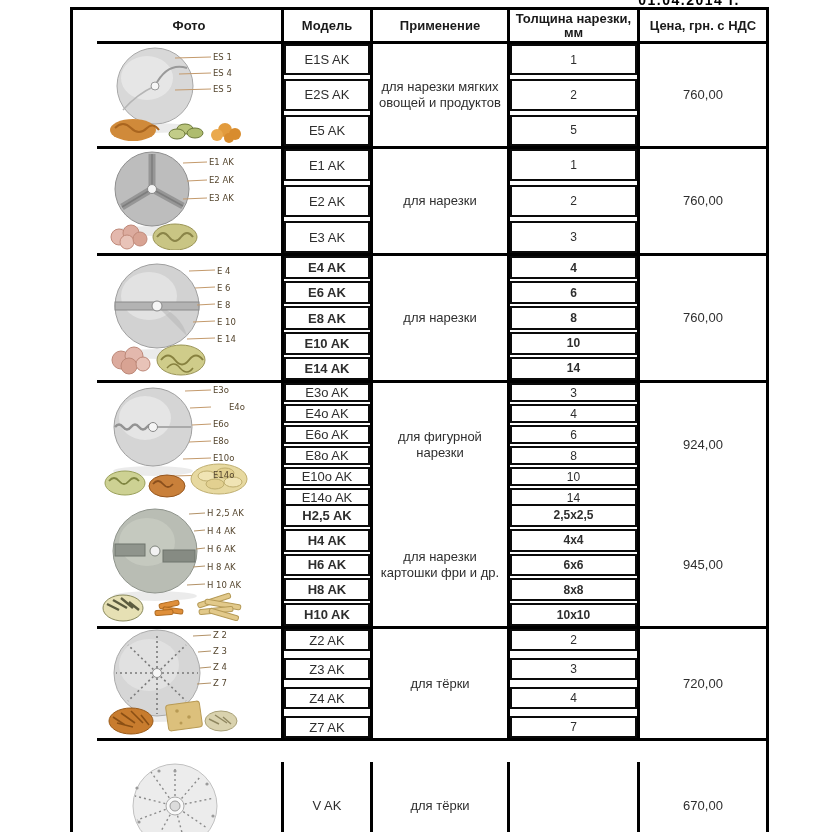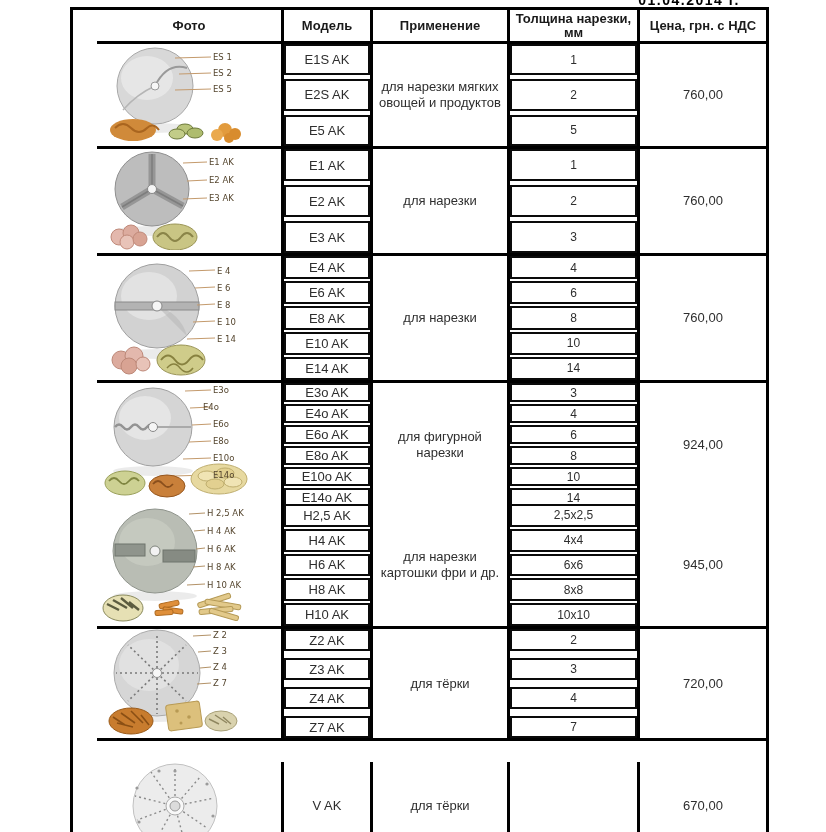--- a/index.html
+++ b/index.html
@@ -9,21 +9,21 @@
     letter-spacing:1.5px;color:#000;white-space:nowrap;}
   .price-table{position:absolute;left:70px;top:7px;border:3px solid #000;border-bottom:none;background:#fff;padding-left:24px;}
   .grow{display:grid;grid-template-columns:187px 89px 137px 130px 126px;border-bottom:3px solid #000;}
   .grow.last{border-bottom:none;}
   .cell{box-sizing:border-box;border-right:3px solid #000;position:relative;background:#fff;}
   .cell:last-child{border-right:none;}
   .hdr .cell{display:flex;align-items:center;justify-content:center;text-align:center;
     font-weight:bold;font-size:13px;line-height:14px;color:#1a1a1a;padding:0 4px;}
   .hdr{height:31px;}
   .c-stack{display:flex;flex-direction:column;padding:0;}
-  .g3{gap:4px;} .g4{gap:7px;} .g5{gap:2px;} .g6{gap:2px;}
+  .g3{gap:4px;} .g4{gap:7px;} .g5{gap:2px;font-weight:bold;} .g6{gap:2px;}
   .sub{flex:1;border:2px solid #0a0a0a;display:flex;align-items:center;justify-content:center;
     font-size:13px;color:#2e2e2e;background:#fff;min-height:0;}
   .c-thick .sub{font-size:12px;}
   .c-center{display:flex;align-items:center;justify-content:center;text-align:center;
     font-size:13px;color:#2e2e2e;padding:0 6px;line-height:16px;}
   .plabel{position:absolute;font-size:8.5px;color:#55462f;white-space:nowrap;line-height:10px;
     font-family:"DejaVu Sans",sans-serif;}
   svg.photo{position:absolute;left:0;top:0;}
   .r1{height:102px;} .r2{height:104px;} .r3{height:124px;} .r4{height:118px;}
   .r5{height:122px;} .r6{height:109px;} .r7{height:88px;margin-top:21px;}
@@ -65,21 +65,21 @@
             <ellipse cx="88" cy="85" rx="8" ry="5" fill="#b9c47a" stroke="#6d7a3a"></ellipse>
             <ellipse cx="98" cy="89" rx="8" ry="5" fill="#aebc6e" stroke="#6d7a3a"></ellipse>
             <ellipse cx="80" cy="90" rx="8" ry="5" fill="#c2cc88" stroke="#6d7a3a"></ellipse>
             <circle cx="128" cy="86" r="7" fill="#e29b3d"></circle>
               <circle cx="138" cy="90" r="6" fill="#d88c2e"></circle>
             <circle cx="120" cy="91" r="6" fill="#eaa94e"></circle>
               <circle cx="132" cy="94" r="5" fill="#d88c2e"></circle>
           </g>
         </svg>
         <span class="plabel" style="left:116px;top:8px">ES 1</span>
-        <span class="plabel" style="left:116px;top:24px">ES 2</span>
+        <span class="plabel" style="left:116px;top:24px">ES 4</span>
         <span class="plabel" style="left:116px;top:40px">ES 5</span>
       </div>
       <div class="cell c-stack g3">
         <div class="sub">E1S AK</div>
         <div class="sub">E2S AK</div>
         <div class="sub">E5 AK</div>
       </div>
       <div class="cell c-center">для нарезки мягких овощей и продуктов</div>
       <div class="cell c-stack c-thick g3">
         <div class="sub">1</div>
@@ -210,21 +210,21 @@
             <ellipse cx="70" cy="103" rx="18" ry="11" fill="#c9803a" stroke="#96561e"></ellipse>
             <path d="M56 101 q5 -6 10 0 q5 6 10 0" fill="none" stroke="#8a4f1c" stroke-width="1.8"></path>
             <ellipse cx="122" cy="96" rx="28" ry="15" fill="#e7d9a0" stroke="#bfae6e"></ellipse>
             <ellipse cx="110" cy="93" rx="9" ry="5" fill="#f0e4b4" stroke="#bfae6e"></ellipse>
             <ellipse cx="128" cy="90" rx="9" ry="5" fill="#e2d090" stroke="#bfae6e"></ellipse>
             <ellipse cx="136" cy="99" rx="9" ry="5" fill="#f0e4b4" stroke="#bfae6e"></ellipse>
             <ellipse cx="118" cy="101" rx="9" ry="5" fill="#e2d090" stroke="#bfae6e"></ellipse>
           </g>
         </svg>
         <span class="plabel" style="left:116px;top:2px">E3o</span>
-        <span class="plabel" style="left:106px;top:19px">E4o</span>
+        <span class="plabel" style="left:132px;top:19px">E4o</span>
         <span class="plabel" style="left:116px;top:36px">E6o</span>
         <span class="plabel" style="left:116px;top:53px">E8o</span>
         <span class="plabel" style="left:116px;top:70px">E10o</span>
         <span class="plabel" style="left:116px;top:87px">E14o</span>
       </div>
       <div class="cell c-stack g6">
         <div class="sub">E3o AK</div>
         <div class="sub">E4o AK</div>
         <div class="sub">E6o AK</div>
         <div class="sub">E8o AK</div>

